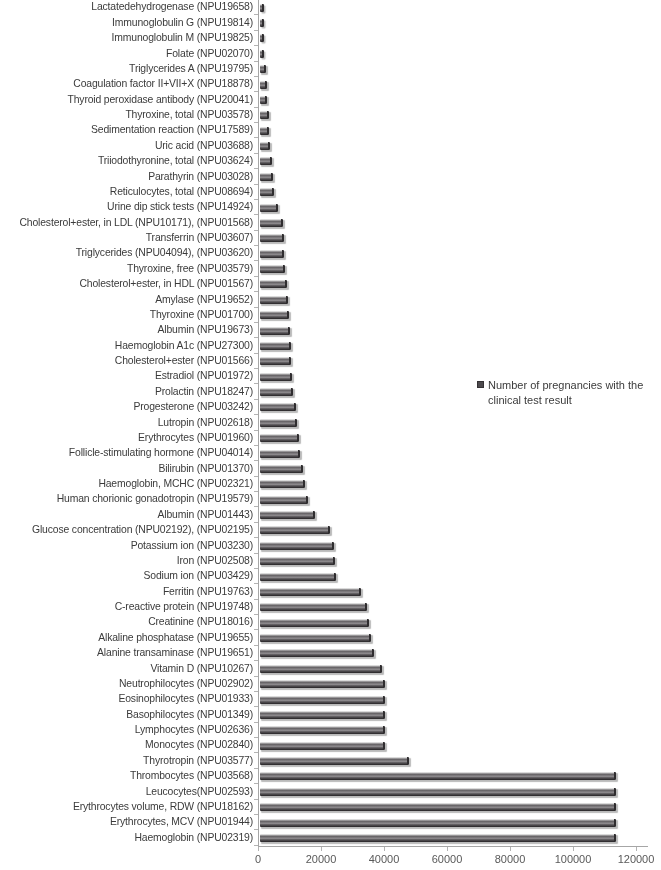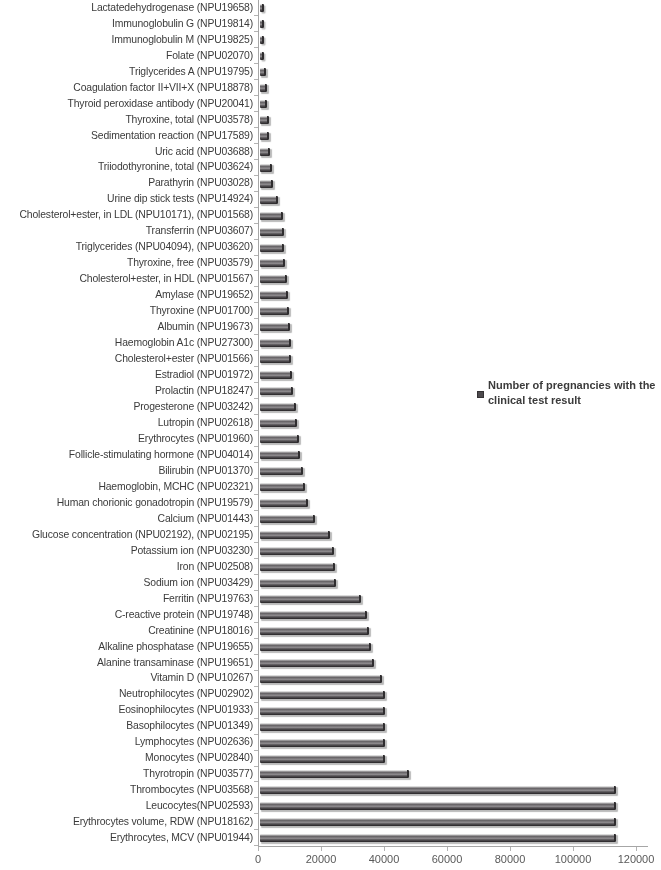--- a/index.html
+++ b/index.html
@@ -102,23 +102,22 @@
     font-size: 11px;
     color: #595959;
     white-space: nowrap;
   }
   
   .legend {
     position: absolute;
     left: 477px; top: 378px;
     width: 182px;
     display: flex;
-    align-items: center;
+    align-items: flex-start;
     line-height: 1.32;
-    font-weight: bold;
   }
   .legend-marker {
     flex: 0 0 auto;
     width: 7px; height: 7px;
     margin-top: 3px;
     margin-right: 4px;
     background: #4d4a4d;
     border: 1px solid #343234;
     box-sizing: border-box;
   }
@@ -198,20 +197,26 @@
           <div class="bar" style="width: 12.3px;"></div>
         </div>
       </div>
       <div class="row">
         <div class="lbl">Parathyrin (NPU03028)</div>
         <div class="track">
           <div class="bar" style="width: 12.9px;"></div>
         </div>
       </div>
       <div class="row">
+        <div class="lbl">Reticulocytes, total (NPU08694)</div>
+        <div class="track">
+          <div class="bar" style="width: 13.9px;"></div>
+        </div>
+      </div>
+      <div class="row">
         <div class="lbl">Urine dip stick tests (NPU14924)</div>
         <div class="track">
           <div class="bar" style="width: 18px;"></div>
         </div>
       </div>
       <div class="row">
         <div class="lbl">Cholesterol+ester, in LDL (NPU10171), (NPU01568)</div>
         <div class="track">
           <div class="bar" style="width: 23.3px;"></div>
         </div>
@@ -318,21 +323,21 @@
           <div class="bar" style="width: 45.4px;"></div>
         </div>
       </div>
       <div class="row">
         <div class="lbl">Human chorionic gonadotropin (NPU19579)</div>
         <div class="track">
           <div class="bar" style="width: 48.2px;"></div>
         </div>
       </div>
       <div class="row">
-        <div class="lbl">Calcium (NPU01443)</div>
+        <div class="lbl">Albumin (NPU01443)</div>
         <div class="track">
           <div class="bar" style="width: 54.8px;"></div>
         </div>
       </div>
       <div class="row">
         <div class="lbl">Glucose concentration (NPU02192), (NPU02195)</div>
         <div class="track">
           <div class="bar" style="width: 69.9px;"></div>
         </div>
       </div>
@@ -439,20 +444,26 @@
         </div>
       </div>
       <div class="row">
         <div class="lbl">Erythrocytes volume, RDW (NPU18162)</div>
         <div class="track">
           <div class="bar" style="width: 355.9px;"></div>
         </div>
       </div>
       <div class="row">
         <div class="lbl">Erythrocytes, MCV (NPU01944)</div>
+        <div class="track">
+          <div class="bar" style="width: 355.9px;"></div>
+        </div>
+      </div>
+      <div class="row">
+        <div class="lbl">Haemoglobin (NPU02319)</div>
         <div class="track">
           <div class="bar" style="width: 355.9px;"></div>
         </div>
       </div>
     </div>
 
   <div class="xaxis" id="xaxis">
     <div class="xaxis-line"></div>
   <div class="xtick-mark" style="left: 258px;"></div>
       <div class="xtick-label" style="left: 258px;">0</div>

